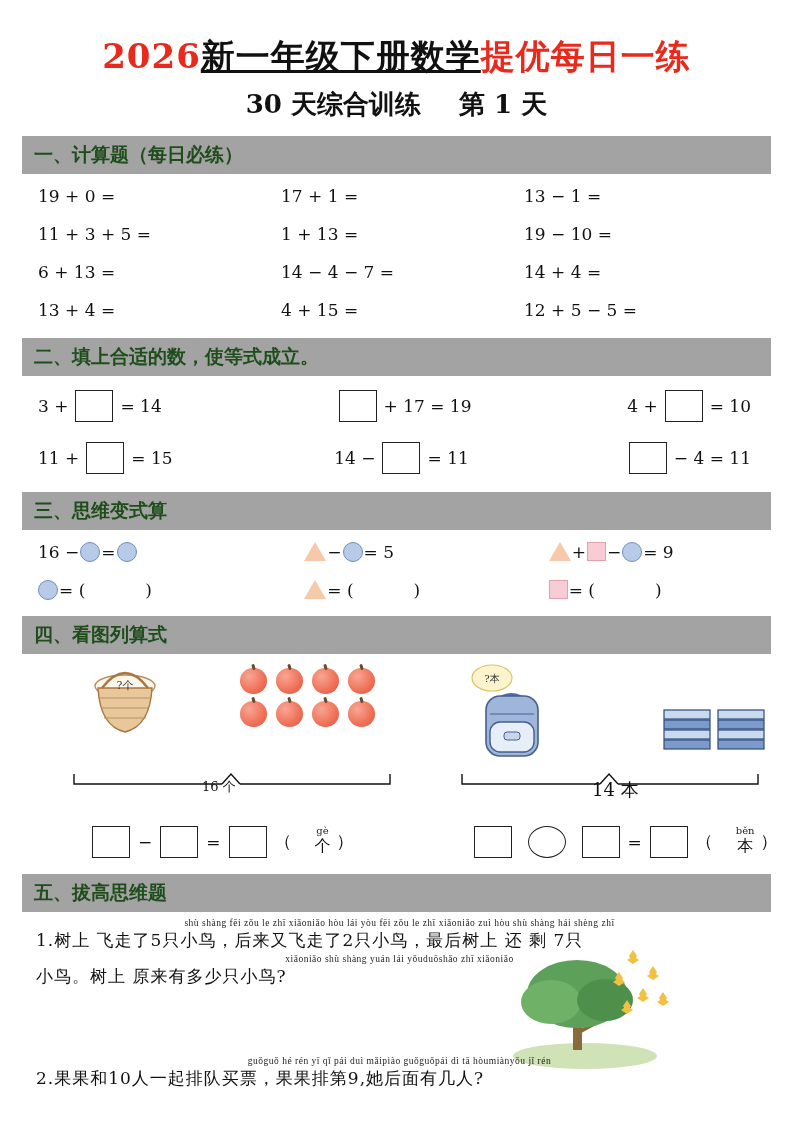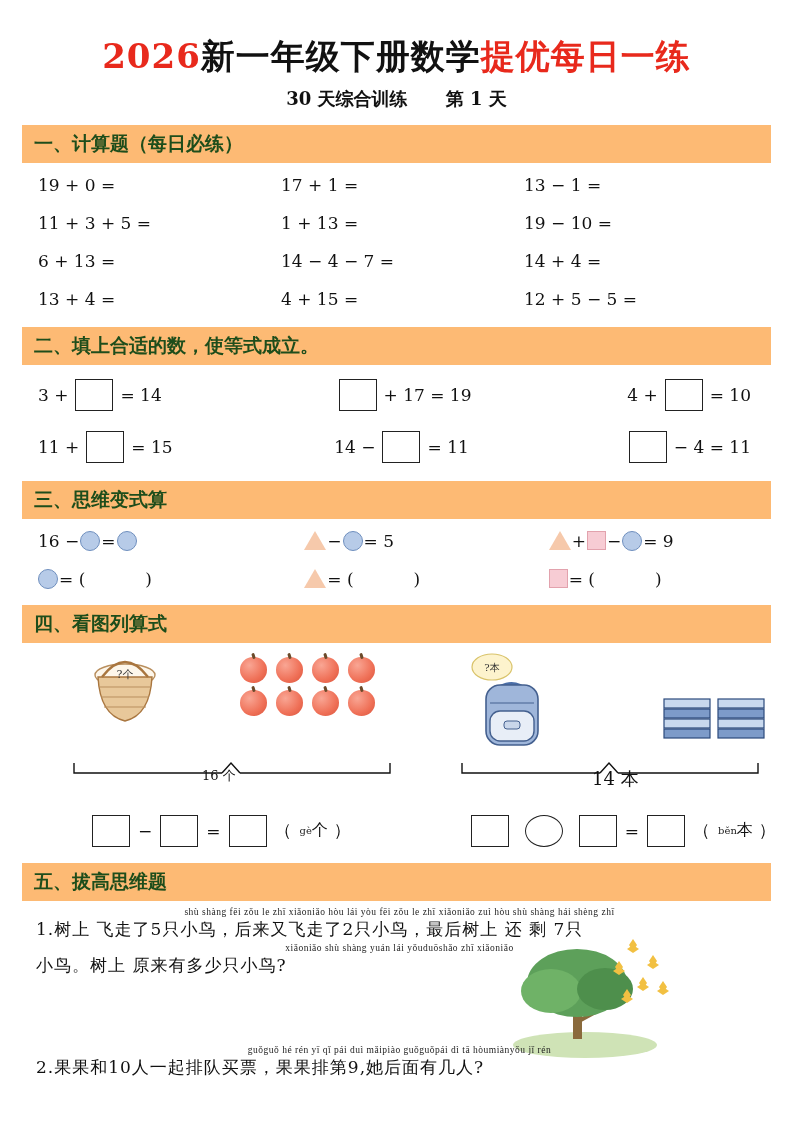--- a/index.html
+++ b/index.html
@@ -24,35 +24,35 @@
     text-align: center;
     font-family: "DejaVu Serif", serif;
     font-weight: bold;
     font-size: 34px;
     letter-spacing: 1px;
     line-height: 1.2;
     margin-top: 10px;
     white-space: nowrap;
   }
   .title-red { color: #e8291c; text-align: right; }
-  .title-black { color: #111; }
+  .title-black { color: #111; text-decoration: underline; }
   .subtitle {
     text-align: center;
     font-family: "DejaVu Serif", serif;
     font-weight: bold;
-    font-size: 18px;
+    font-size: 26px;
     color: #111;
     margin-top: 10px;
     margin-bottom: 14px;
   }
   .subtitle .spacer { display: inline-block; width: 38px; }
 
   
   .sec-head {
-    background: #fdba74;
+    background: #a3a3a3;
     color: #1e4d1b;
     font-weight: bold;
     font-size: 19px;
     font-family: "DejaVu Serif", serif;
     padding: 6px 10px 6px 12px;
     margin-top: 6px;
   }
 
   
   .calc-grid {
@@ -148,21 +148,21 @@
   .eq-left { margin-left: 62px; display: flex; align-items: center; font-size: 17px; font-family: "DejaVu Serif", serif; }
   .eq-right { margin-left: 62px; display: flex; align-items: center; font-size: 17px; font-family: "DejaVu Serif", serif; }
   .bigbox {
     display: inline-block; width: 38px; height: 32px;
     border: 1.5px solid #222; margin: 0 8px; background: #fff;
   }
   .bigcircle {
     display: inline-block; width: 38px; height: 32px;
     border: 1.5px solid #222; border-radius: 50%; margin: 0 8px; background: #fff;
   }
-  .unit-pair { display: inline-flex; align-items: center; margin-left: 8px; }
+  .unit-pair { display: inline-flex; flex-direction: column; align-items: center; margin-left: 23px; }
   .unit-pinyin { font-size: 10px; color: #222; font-family: "DejaVu Serif", serif; line-height: 1; }
   .unit-cn { font-size: 16px; font-family: "DejaVu Serif", serif; }
 
   
   .q-block { position: relative; padding: 6px 8px 2px 14px; }
   .pinyin-line {
     font-size: 9.5px; font-family: Liberation Serif, serif; color: #222;
     letter-spacing: 0.5px; white-space: nowrap; margin-bottom: 1px; text-align: center;
   }
   .q-text {

